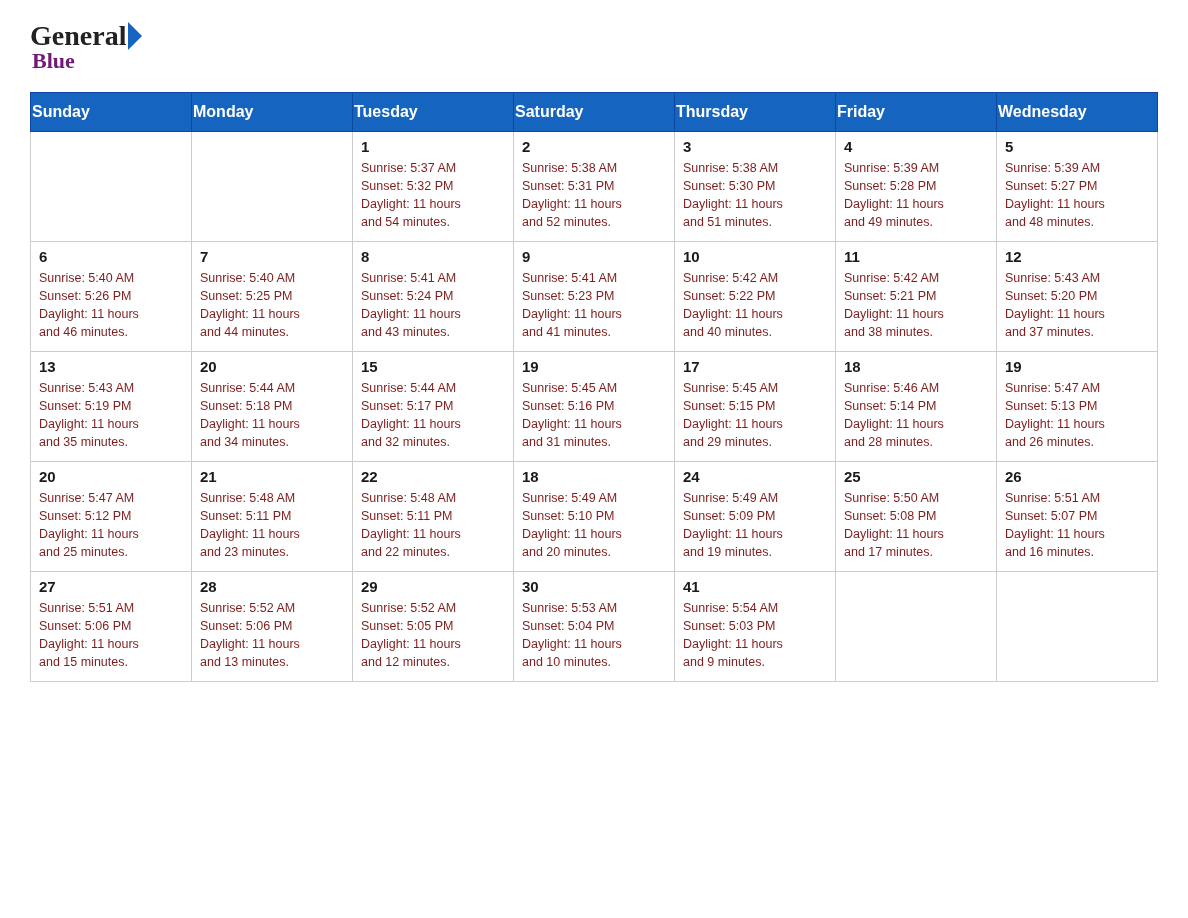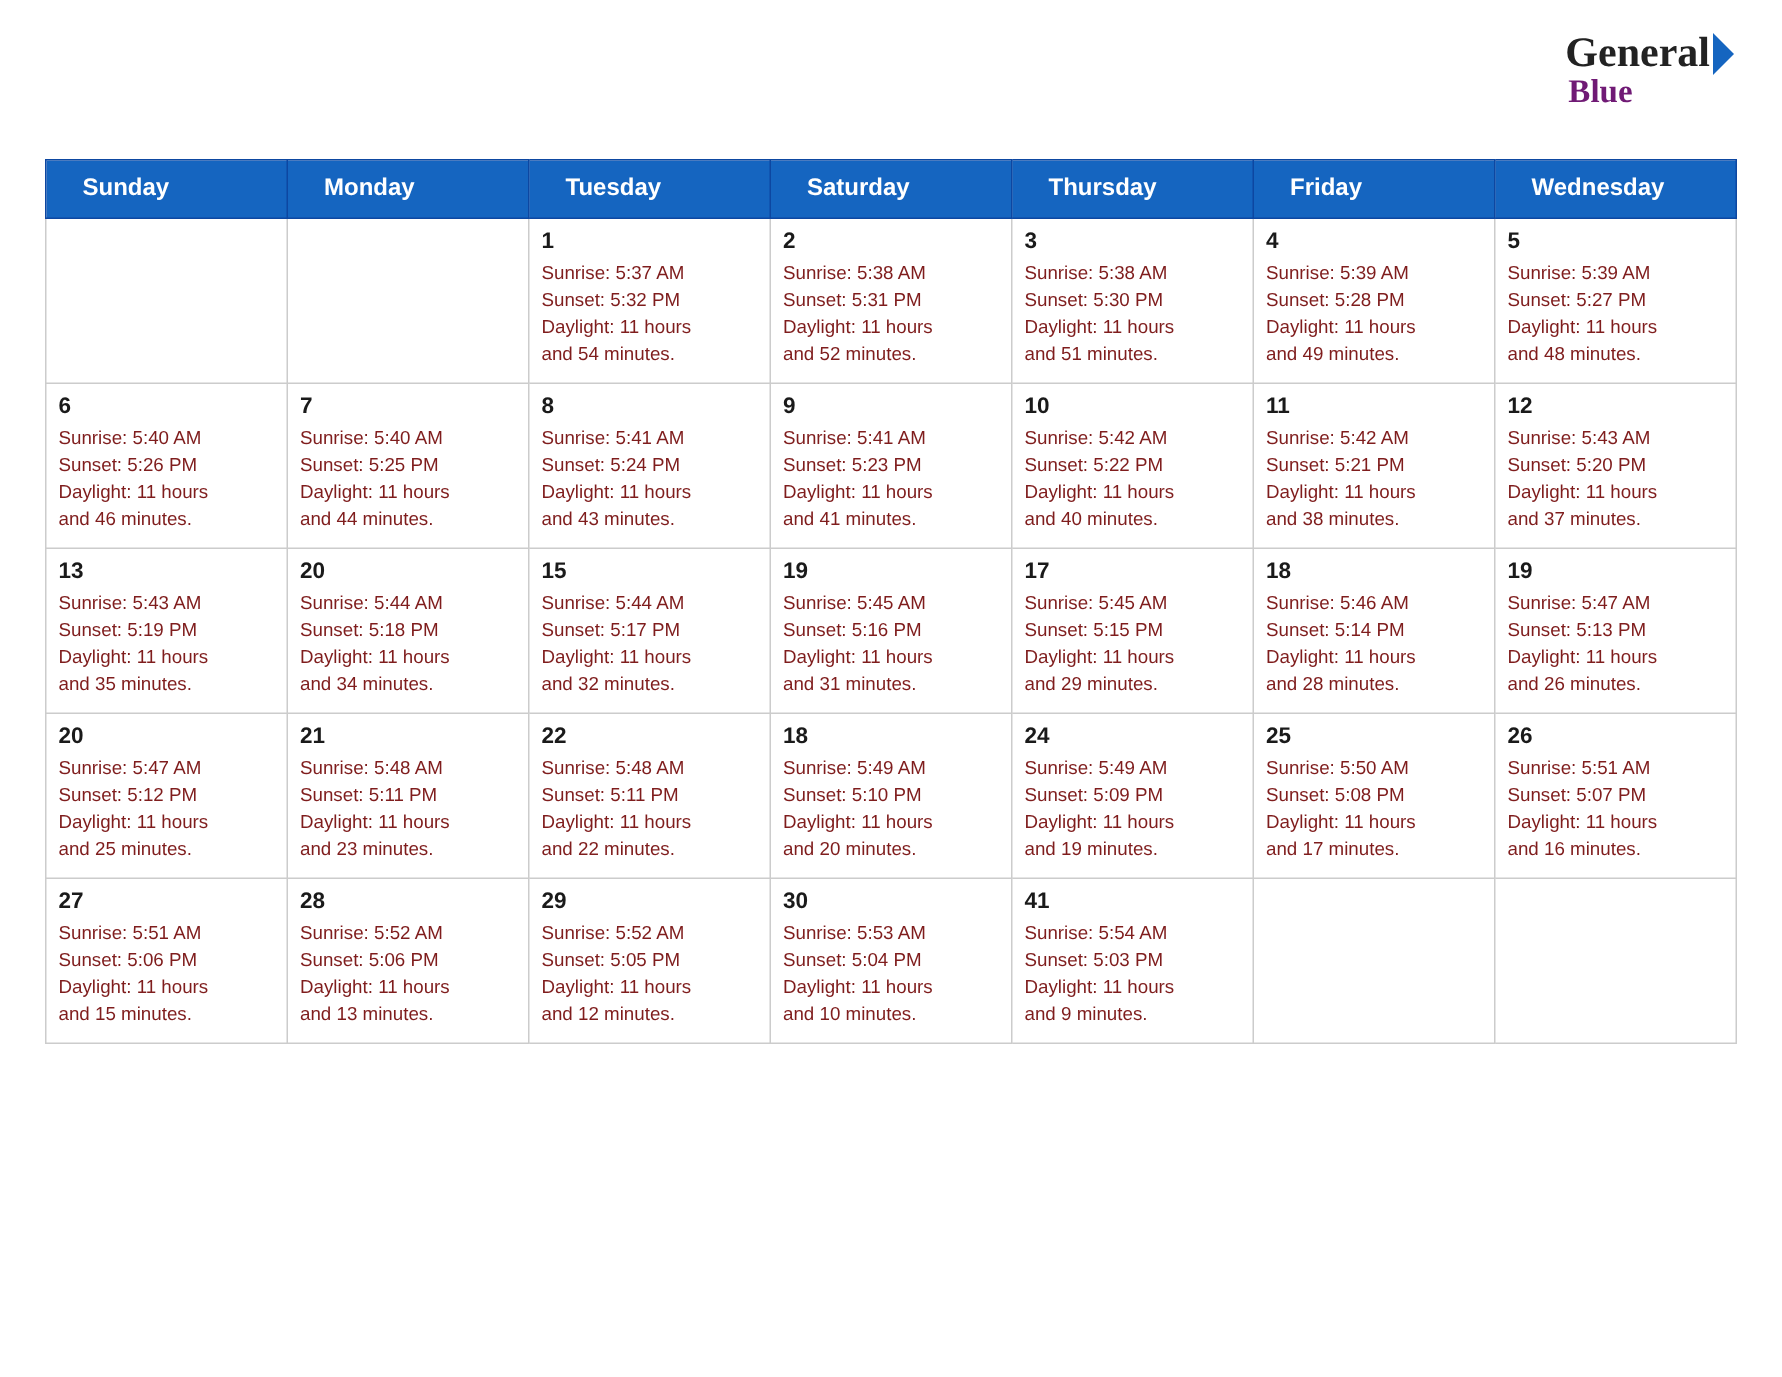--- a/index.html
+++ b/index.html
@@ -6,23 +6,23 @@
     body {
       font-family: Arial, sans-serif;
       background: #fff;
       color: #222;
       padding: 20px 30px;
       width: 1188px;
       min-height: 918px;
     }
     .header {
       display: flex;
-      justify-content: flex-end;
+      justify-content: space-between;
       align-items: flex-start;
-      margin-bottom: 32px;
+      margin-bottom: 18px;
     }
     .logo {
       display: flex;
       flex-direction: column;
       align-items: flex-start;
     }
     .logo-top {
       display: flex;
       align-items: center;
       font-size: 28px;
@@ -61,21 +61,21 @@
     .calendar-table {
       width: 100%;
       border-collapse: collapse;
       table-layout: fixed;
     }
     .calendar-table thead tr th {
       background: #1565c0;
       color: #fff;
       font-size: 16px;
       font-weight: bold;
-      padding: 10px 24px;
+      padding: 10px 1px;
       text-align: left;
       border: 1px solid #0d47a1;
     }
     .calendar-table tbody tr td {
       vertical-align: top;
       border: 1px solid #ccc;
       padding: 6px 8px;
       font-size: 13px;
       color: #222;
       height: 110px;

